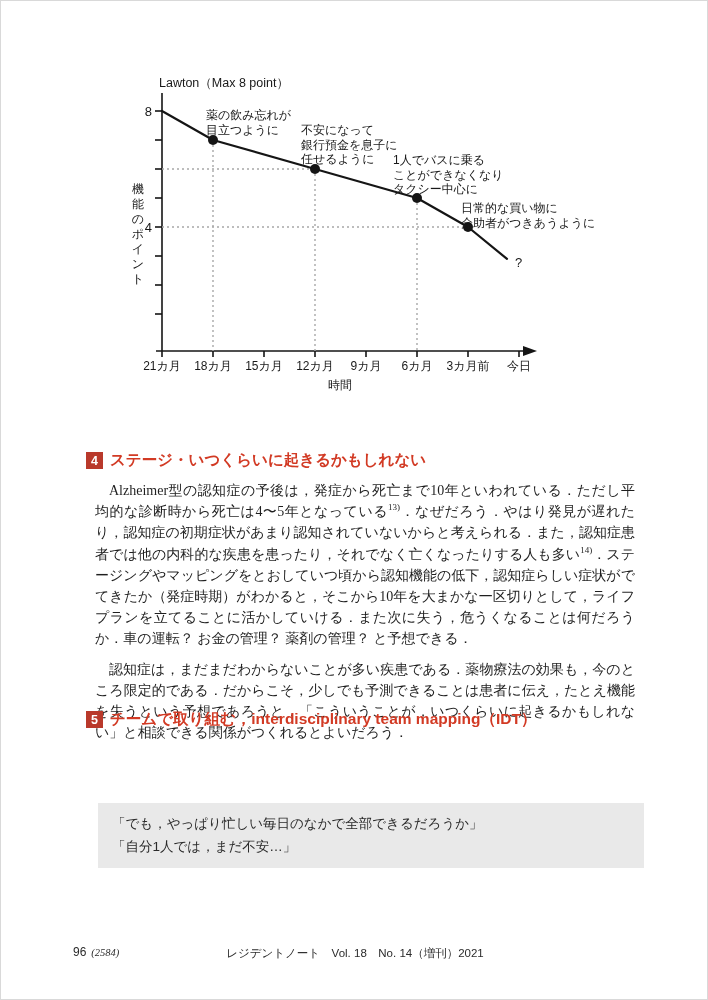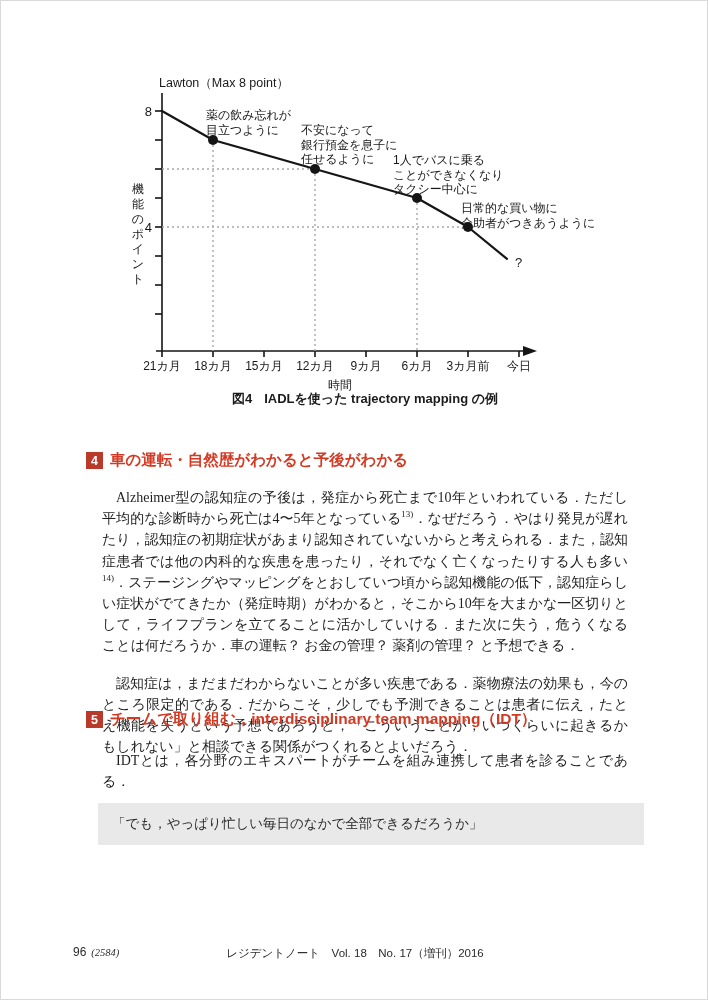--- a/index.html
+++ b/index.html
@@ -37,21 +37,21 @@
   }
   .sec-badge{
     width:17px;height:17px;flex:0 0 17px;background:var(--badge-red,#b9392b);
     color:#ffffff;font-size:12.5px;display:flex;align-items:center;justify-content:center;
     font-family:"Liberation Sans","DejaVu Sans",sans-serif;font-weight:bold;
   }
   .body-block{
     position:absolute;left:85px;width:558px;
     font-size:14px;line-height:21.2px;text-align:justify;
   }
-  .body-block p{margin:16px;text-indent:1em;}
+  .body-block p{margin:9px;text-indent:1em;}
   sup{font-size:9px;vertical-align:super;line-height:0;}
   .quote-box{
     position:absolute;left:97px;top:763px;width:546px;box-sizing:border-box;
     background:var(--quote-bg,#e9e9e9);padding:9px 14px 10px 14px;
     font-family:"Liberation Sans","DejaVu Sans",sans-serif;
     font-size:13.5px;line-height:23px;color:#2a2a2a;margin-top:39px;
   }
   
   .footer{position:absolute;left:0;top:944px;width:708px;height:20px;
     font-family:"Liberation Sans","DejaVu Sans",sans-serif;font-size:12px;color:#2b2b2b;}
@@ -124,46 +124,41 @@
         <text x="187" y="92" class="an">任せるように</text>
         <text x="279" y="93" class="an">1人でバスに乗る</text>
         <text x="279" y="107.5" class="an">ことができなくなり</text>
         <text x="279" y="122" class="an">タクシー中心に</text>
         <text x="347" y="141" class="an">日常的な買い物に</text>
         <text x="347" y="155.5" class="an">介助者がつきあうように</text>
         <text x="401" y="195.89999999999998" class="num">?</text>
       </svg>
   </div>
 
-  <div class="caption">
-    <span class="cap-label">図4</span><span>IADLを使った trajectory mapping の例</span>
-  </div>
 
   <div class="sec-heading" style="top:449px;">
     <span class="sec-badge">4</span>
-    <span>車の運転・自然歴がわかると予後がわかる</span>
+    <span>ステージ・いつくらいに起きるかもしれない</span>
   </div>
 
   <div class="body-block" style="top:470px;">
     <p><span>Alzheimer型の認知症の予後は，発症から死亡まで10年といわれている．ただし平均的な診断時から死亡は4〜5年となっている</span><sup>13)</sup><span>．なぜだろう．やはり発見が遅れたり，認知症の初期症状があまり認知されていないからと考えられる．また，認知症患者では他の内科的な疾患を患ったり，それでなく亡くなったりする人も多い</span><sup>14)</sup><span>．ステージングやマッピングをとおしていつ頃から認知機能の低下，認知症らしい症状がでてきたか（発症時期）がわかると，そこから10年を大まかな一区切りとして，ライフプランを立てることに活かしていける．また次に失う，危うくなることは何だろうか．車の運転？ お金の管理？ 薬剤の管理？ と予想できる．</span></p>
     <p><span>認知症は，まだまだわからないことが多い疾患である．薬物療法の効果も，今のところ限定的である．だからこそ，少しでも予測できることは患者に伝え，たとえ機能を失うという予想であろうと，「こういうことが，いつくらいに起きるかもしれない」と相談できる関係がつくれるとよいだろう．</span></p>
   </div>
 
   <div class="sec-heading" style="top:708px;">
     <span class="sec-badge">5</span>
     <span>チームで取り組む，interdisciplinary team mapping（IDT）</span>
   </div>
 
-  <div class="body-block" style="top:733px;">
-    <p>IDTとは，各分野のエキスパートがチームを組み連携して患者を診ることである．</p>
-  </div>
 
   <div class="quote-box">
     <div>「でも，やっぱり忙しい毎日のなかで全部できるだろうか」</div>
+    <div>「自分1人では，まだ不安…」</div>
   </div>
 
 
   <div class="footer">
     <span class="pageno"><span>96</span><em>(2584)</em></span>
-    <span class="journal">レジデントノート　Vol. 18　No. 17（増刊）2016</span>
+    <span class="journal">レジデントノート　Vol. 18　No. 14（増刊）2021</span>
   </div>
 
 </div>
 
 </body></html>

